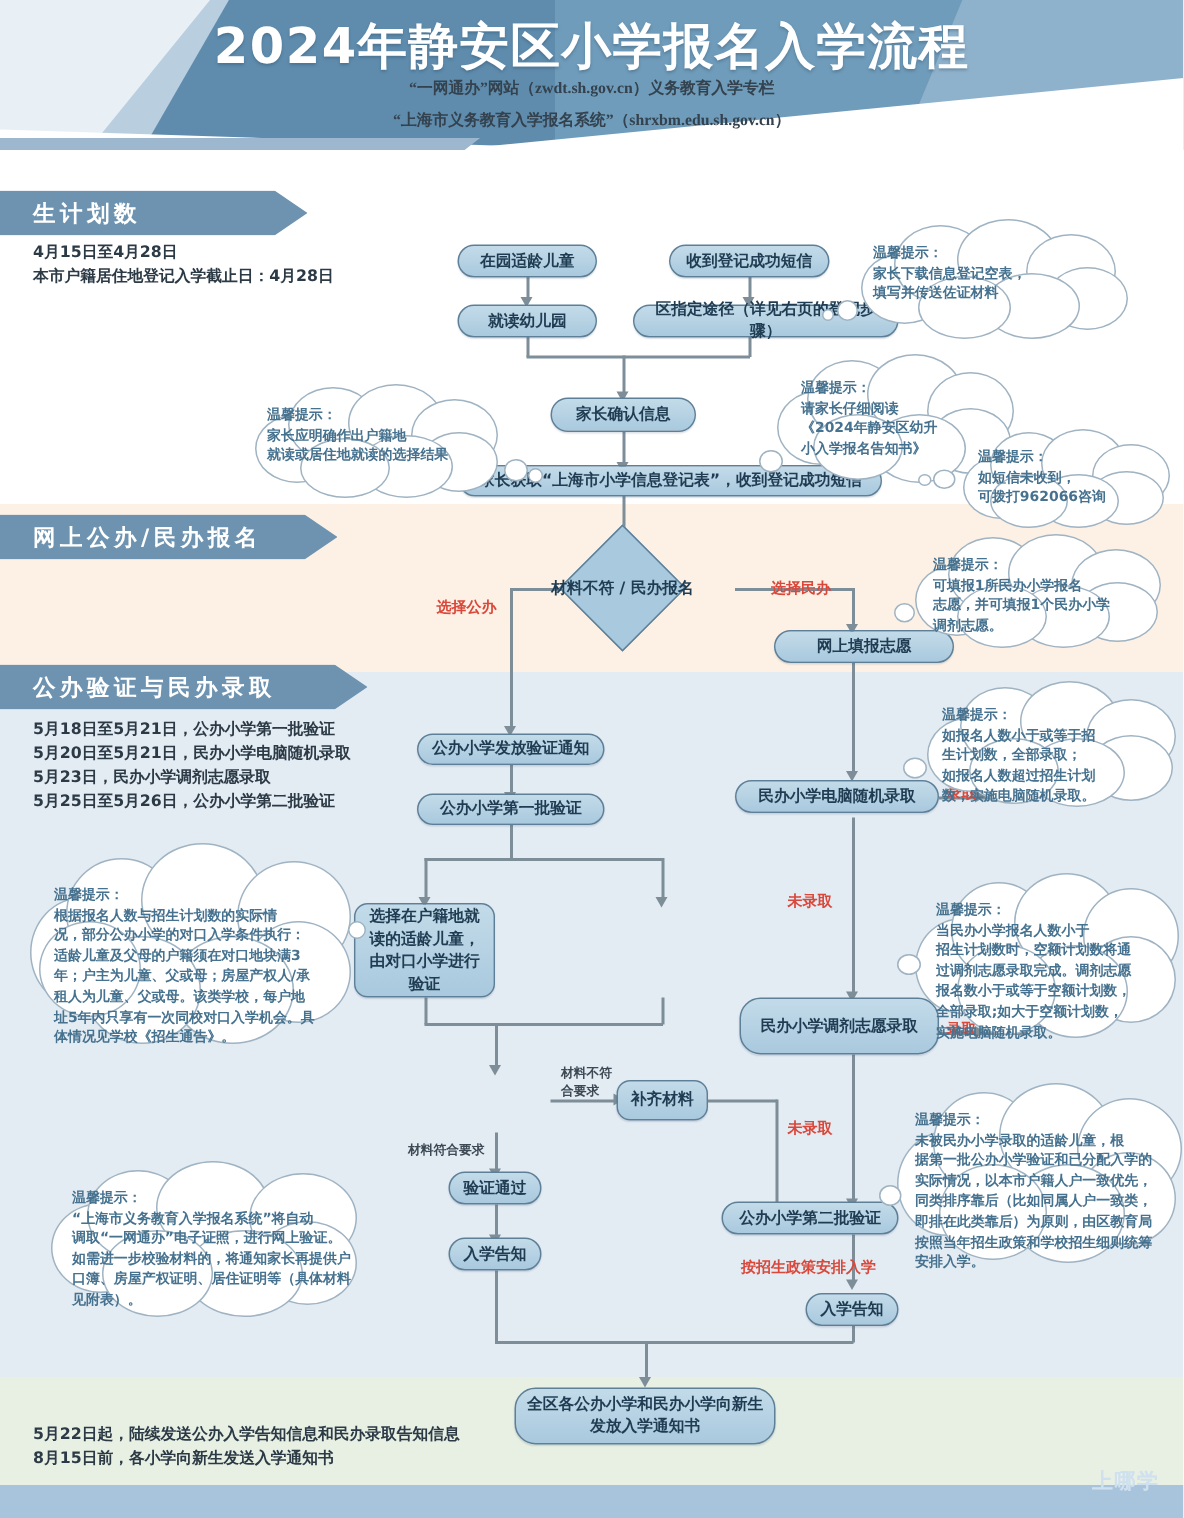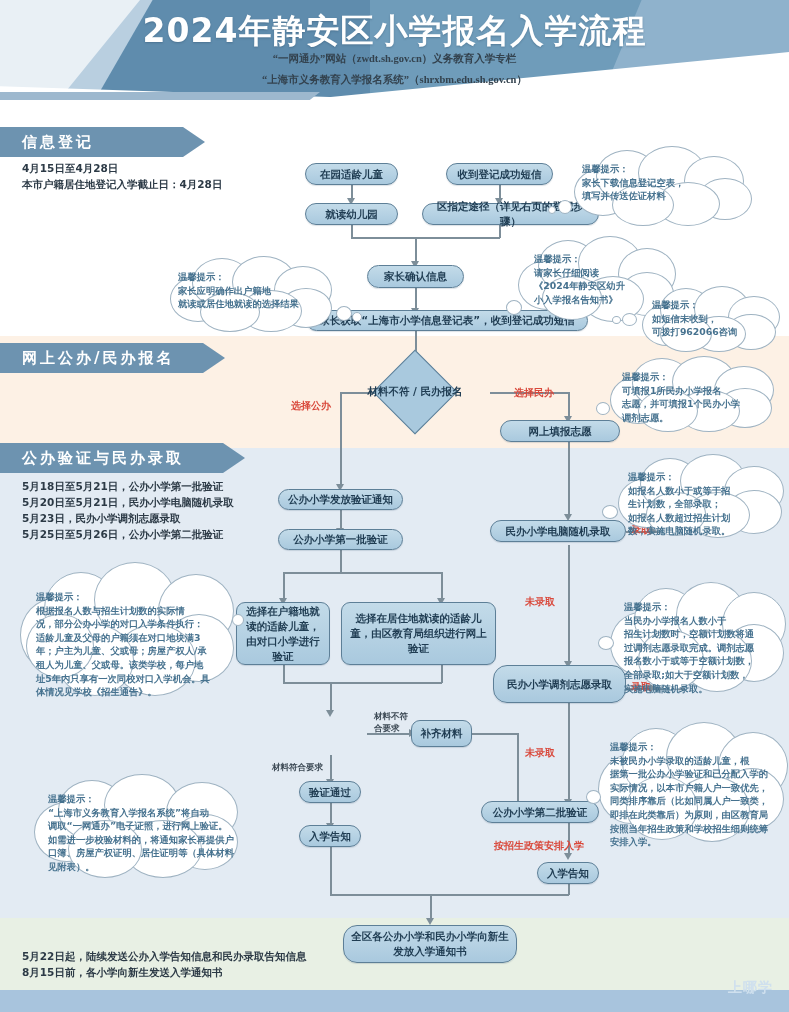--- a/index.html
+++ b/index.html
@@ -129,21 +129,21 @@
     <div class="hshape" id="hs4"></div>
     <div class="hshape" id="hs5"></div>
     <div class="hshape" id="hs6"></div>
     <div class="hshape" id="hs7"></div>
     <div id="title">2024年静安区小学报名入学流程</div>
     <div class="hsub" id="hsub1">“一网通办”网站（zwdt.sh.gov.cn）义务教育入学专栏</div>
     <div class="hsub" id="hsub2">“上海市义务教育入学报名系统”（shrxbm.edu.sh.gov.cn）</div>
   </div>
 
   <div class="ribbon" id="ribbon-1">
-    <span>信息登记</span>
+    <span>生计划数</span>
     </div>
   <div class="sectxt" id="sectxt-1">4月15日至4月28日
 本市户籍居住地登记入学截止日：4月28日</div>
 
   <div class="ribbon" id="ribbon-2">
     <span>网上公办/民办报名</span>
     </div>
 
   <div class="ribbon" id="ribbon-3">
     <span>公办验证与民办录取</span>
@@ -239,27 +239,26 @@
   <div class="node" style="left:305px;top:203px;width:93px;height:22px;">就读幼儿园</div>
   <div class="node" style="left:422px;top:203px;width:177px;height:22px;">区指定途径（详见右页的登记步骤）</div>
   <div class="node" style="left:367px;top:265px;width:97px;height:23px;">家长确认信息</div>
   <div class="node" style="left:306px;top:310px;width:282px;height:21px;">家长获取“上海市小学信息登记表”，收到登记成功短信</div>
 
   <div class="diamond" style="left:373px;top:359px;width:84px;height:66px;">
     <div class="dshape" style="left:12px;top:3px;width:60px;height:60px;"></div>
     <div class="dlab" style="left:-52px;width:188px;">材料不符 / 民办报名</div>
   </div>
 
-  <div class="node" style="left:500px;top:420px;width:120px;height:22px;font-family:Liberation Serif, serif;">网上填报志愿</div>
+  <div class="node" style="left:516px;top:420px;width:120px;height:22px;font-family:Liberation Serif, serif;">网上填报志愿</div>
   <div class="node" style="left:278px;top:489px;width:125px;height:21px;">公办小学发放验证通知</div>
   <div class="node" style="left:278px;top:529px;width:125px;height:21px;">公办小学第一批验证</div>
   <div class="node" style="left:490px;top:520px;width:136px;height:22px;">民办小学电脑随机录取</div>
 
   <div class="node sq" style="left:236px;top:602px;width:94px;height:63px;">选择在户籍地就读的适龄儿童，由对口小学进行验证</div>
-  <div class="node sq" style="left:341px;top:602px;width:155px;height:63px;">选择在居住地就读的适龄儿童，由区教育局组织进行网上验证</div>
 
   <div class="node" style="left:493px;top:665px;width:133px;height:38px;">民办小学调剂志愿录取</div>
 
 
   <div class="node sq" style="left:411px;top:720px;width:61px;height:27px;">补齐材料</div>
   <div class="node" style="left:481px;top:801px;width:118px;height:22px;">公办小学第二批验证</div>
   <div class="node" style="left:299px;top:781px;width:62px;height:22px;">验证通过</div>
   <div class="node" style="left:299px;top:825px;width:62px;height:22px;">入学告知</div>
   <div class="node" style="left:537px;top:862px;width:62px;height:22px;">入学告知</div>
   <div class="node" style="left:343px;top:925px;width:174px;height:38px;">全区各公办小学和民办小学向新生发放入学通知书</div>

